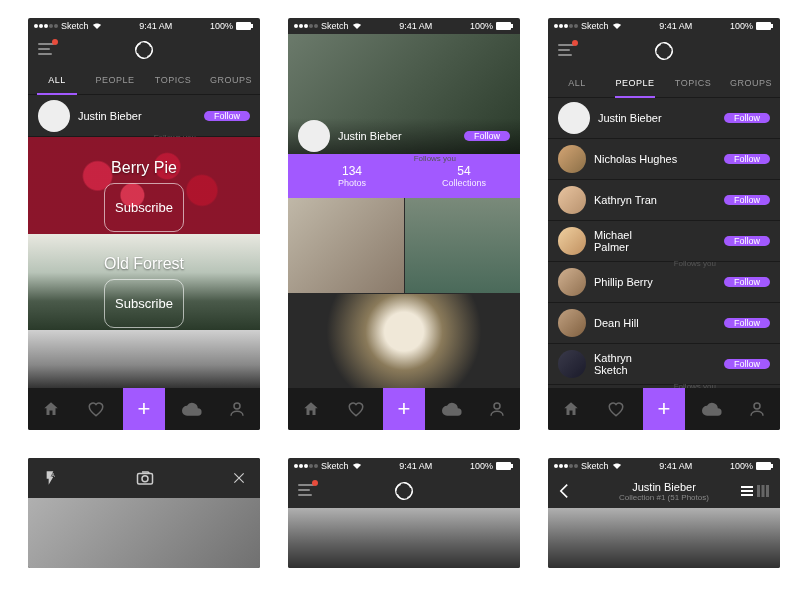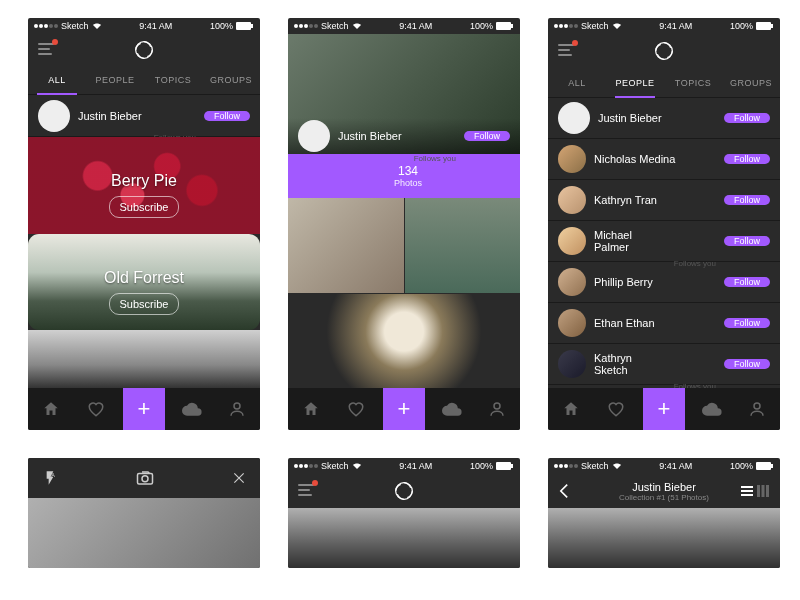--- a/index.html
+++ b/index.html
@@ -34,23 +34,23 @@
 .user-row { height: 42px; display: flex; align-items: center; padding: 0 10px; gap: 8px; border-bottom: 1px solid #1a1a1a; }
 .avatar { width: 28px; height: 28px; border-radius: 50%; background: #555; flex-shrink: 0; }
 .avatar.lg { width: 32px; height: 32px; background: #eee; }
 .user-name { color: #fff; font-size: 11px; flex: 1; }
 .follows-you { color: #555; font-size: 8px; margin-top: 44px; }
 .follow-btn { background: #a259ff; color: #fff; border: none; border-radius: 10px; padding: 0 10px; font-size: 9px; }
 
 
 .hero { height: 100px; background: #333; display: flex; flex-direction: column; align-items: center; justify-content: center; color: #fff; position: relative; }
 .hero-title { font-size: 16px; font-weight: 300; margin-bottom: 6px; text-shadow: 0 1px 2px rgba(0,0,0,0.5); margin-top: 20px; }
-.hero-sub { font-size: 11px; border: 1px solid rgba(255,255,255,0.6); padding: 4px 10px; border-radius: 10px; }
+.hero-sub { font-size: 13px; border: 1px solid rgba(255,255,255,0.6); padding: 16px 10px; border-radius: 10px; }
 .hero.berries { background: linear-gradient(rgba(139,0,30,0.2), rgba(139,0,30,0.2)), radial-gradient(circle at 30% 40%, #d62c4a 8%, transparent 9%), radial-gradient(circle at 60% 30%, #c41e3a 8%, transparent 9%), radial-gradient(circle at 45% 60%, #e8415b 8%, transparent 9%), radial-gradient(circle at 75% 55%, #b71930 8%, transparent 9%), #8b1a2e; }
-.hero.forest { background: linear-gradient(180deg, #e8e8e0 0%, #b8c4b8 40%, #4a5a4a 70%, #2a3a2a 100%); border-radius: 11px; }
+.hero.forest { background: linear-gradient(180deg, #e8e8e0 0%, #b8c4b8 40%, #4a5a4a 70%, #2a3a2a 100%); }
 .hero.building { background: linear-gradient(180deg, #d0d0d0 0%, #888 60%, #333 100%); height: 60px; }
 
 
 .profile-hero { height: 120px; background: linear-gradient(135deg, #6b7a6b 0%, #4a5a4a 50%, #2a3a2a 100%); position: relative; }
 .profile-bar { position: absolute; bottom: 0; left: 0; right: 0; height: 36px; display: flex; align-items: center; padding: 0 10px; gap: 8px; background: linear-gradient(transparent, rgba(0,0,0,0.5)); }
 
 
 .stats { display: flex; height: 44px; background: #a259ff; padding-left: 8px; }
 .stat { flex: 1; display: flex; flex-direction: column; align-items: center; justify-content: center; color: #fff; }
 .stat-val { font-size: 12px; }
@@ -211,20 +211,24 @@
       <div class="user-name">Justin Bieber</div>
       <div class="follows-you">Follows you</div>
       <button class="follow-btn">Follow</button>
     </div>
   </div>
   <div class="stats">
     <div class="stat">
           <div class="stat-val">134</div>
           <div class="stat-lbl">Photos</div>
         </div>
+    <div class="stat">
+          <div class="stat-val">54</div>
+          <div class="stat-lbl">Collections</div>
+        </div>
   </div>
   <div class="imgs">
     <div class="img laptop"></div>
     <div class="img lake"></div>
     <div class="img eagle"></div>
   </div>
   <div class="nav">
     <div class="nav-btn">
           <svg width="18" height="18" viewBox="0 0 24 24" fill="currentColor">
             <path d="M12 3l9 8h-3v9h-4v-6h-4v6H6v-9H3z"></path>
@@ -293,42 +297,42 @@
     <div class="tab">GROUPS</div>
   </div>
   <div class="people" id="people-list">
         <div class="user-row">
           <div class="avatar lg"></div>
           <div class="user-name">Justin Bieber</div>
           <button class="follow-btn">Follow</button>
         </div>
         <div class="user-row">
           <div class="avatar av-1"></div>
-          <div class="user-name">Nicholas Medina</div>
+          <div class="user-name">Nicholas Hughes</div>
           <button class="follow-btn">Follow</button>
         </div>
         <div class="user-row">
           <div class="avatar av-2"></div>
           <div class="user-name">Kathryn Tran</div>
           <button class="follow-btn">Follow</button>
         </div>
         <div class="user-row">
           <div class="avatar av-3"></div>
           <div class="user-name">Michael Palmer</div>
           <div class="follows-you">Follows you</div>
           <button class="follow-btn">Follow</button>
         </div>
         <div class="user-row">
           <div class="avatar av-4"></div>
           <div class="user-name">Phillip Berry</div>
           <button class="follow-btn">Follow</button>
         </div>
         <div class="user-row">
           <div class="avatar av-5"></div>
-          <div class="user-name">Ethan Ethan</div>
+          <div class="user-name">Dean Hill</div>
           <button class="follow-btn">Follow</button>
         </div>
         <div class="user-row">
           <div class="avatar av-6"></div>
           <div class="user-name">Kathryn Sketch</div>
           <div class="follows-you">Follows you</div>
           <button class="follow-btn">Follow</button>
         </div>
         <div class="user-row"></div>
       </div>

